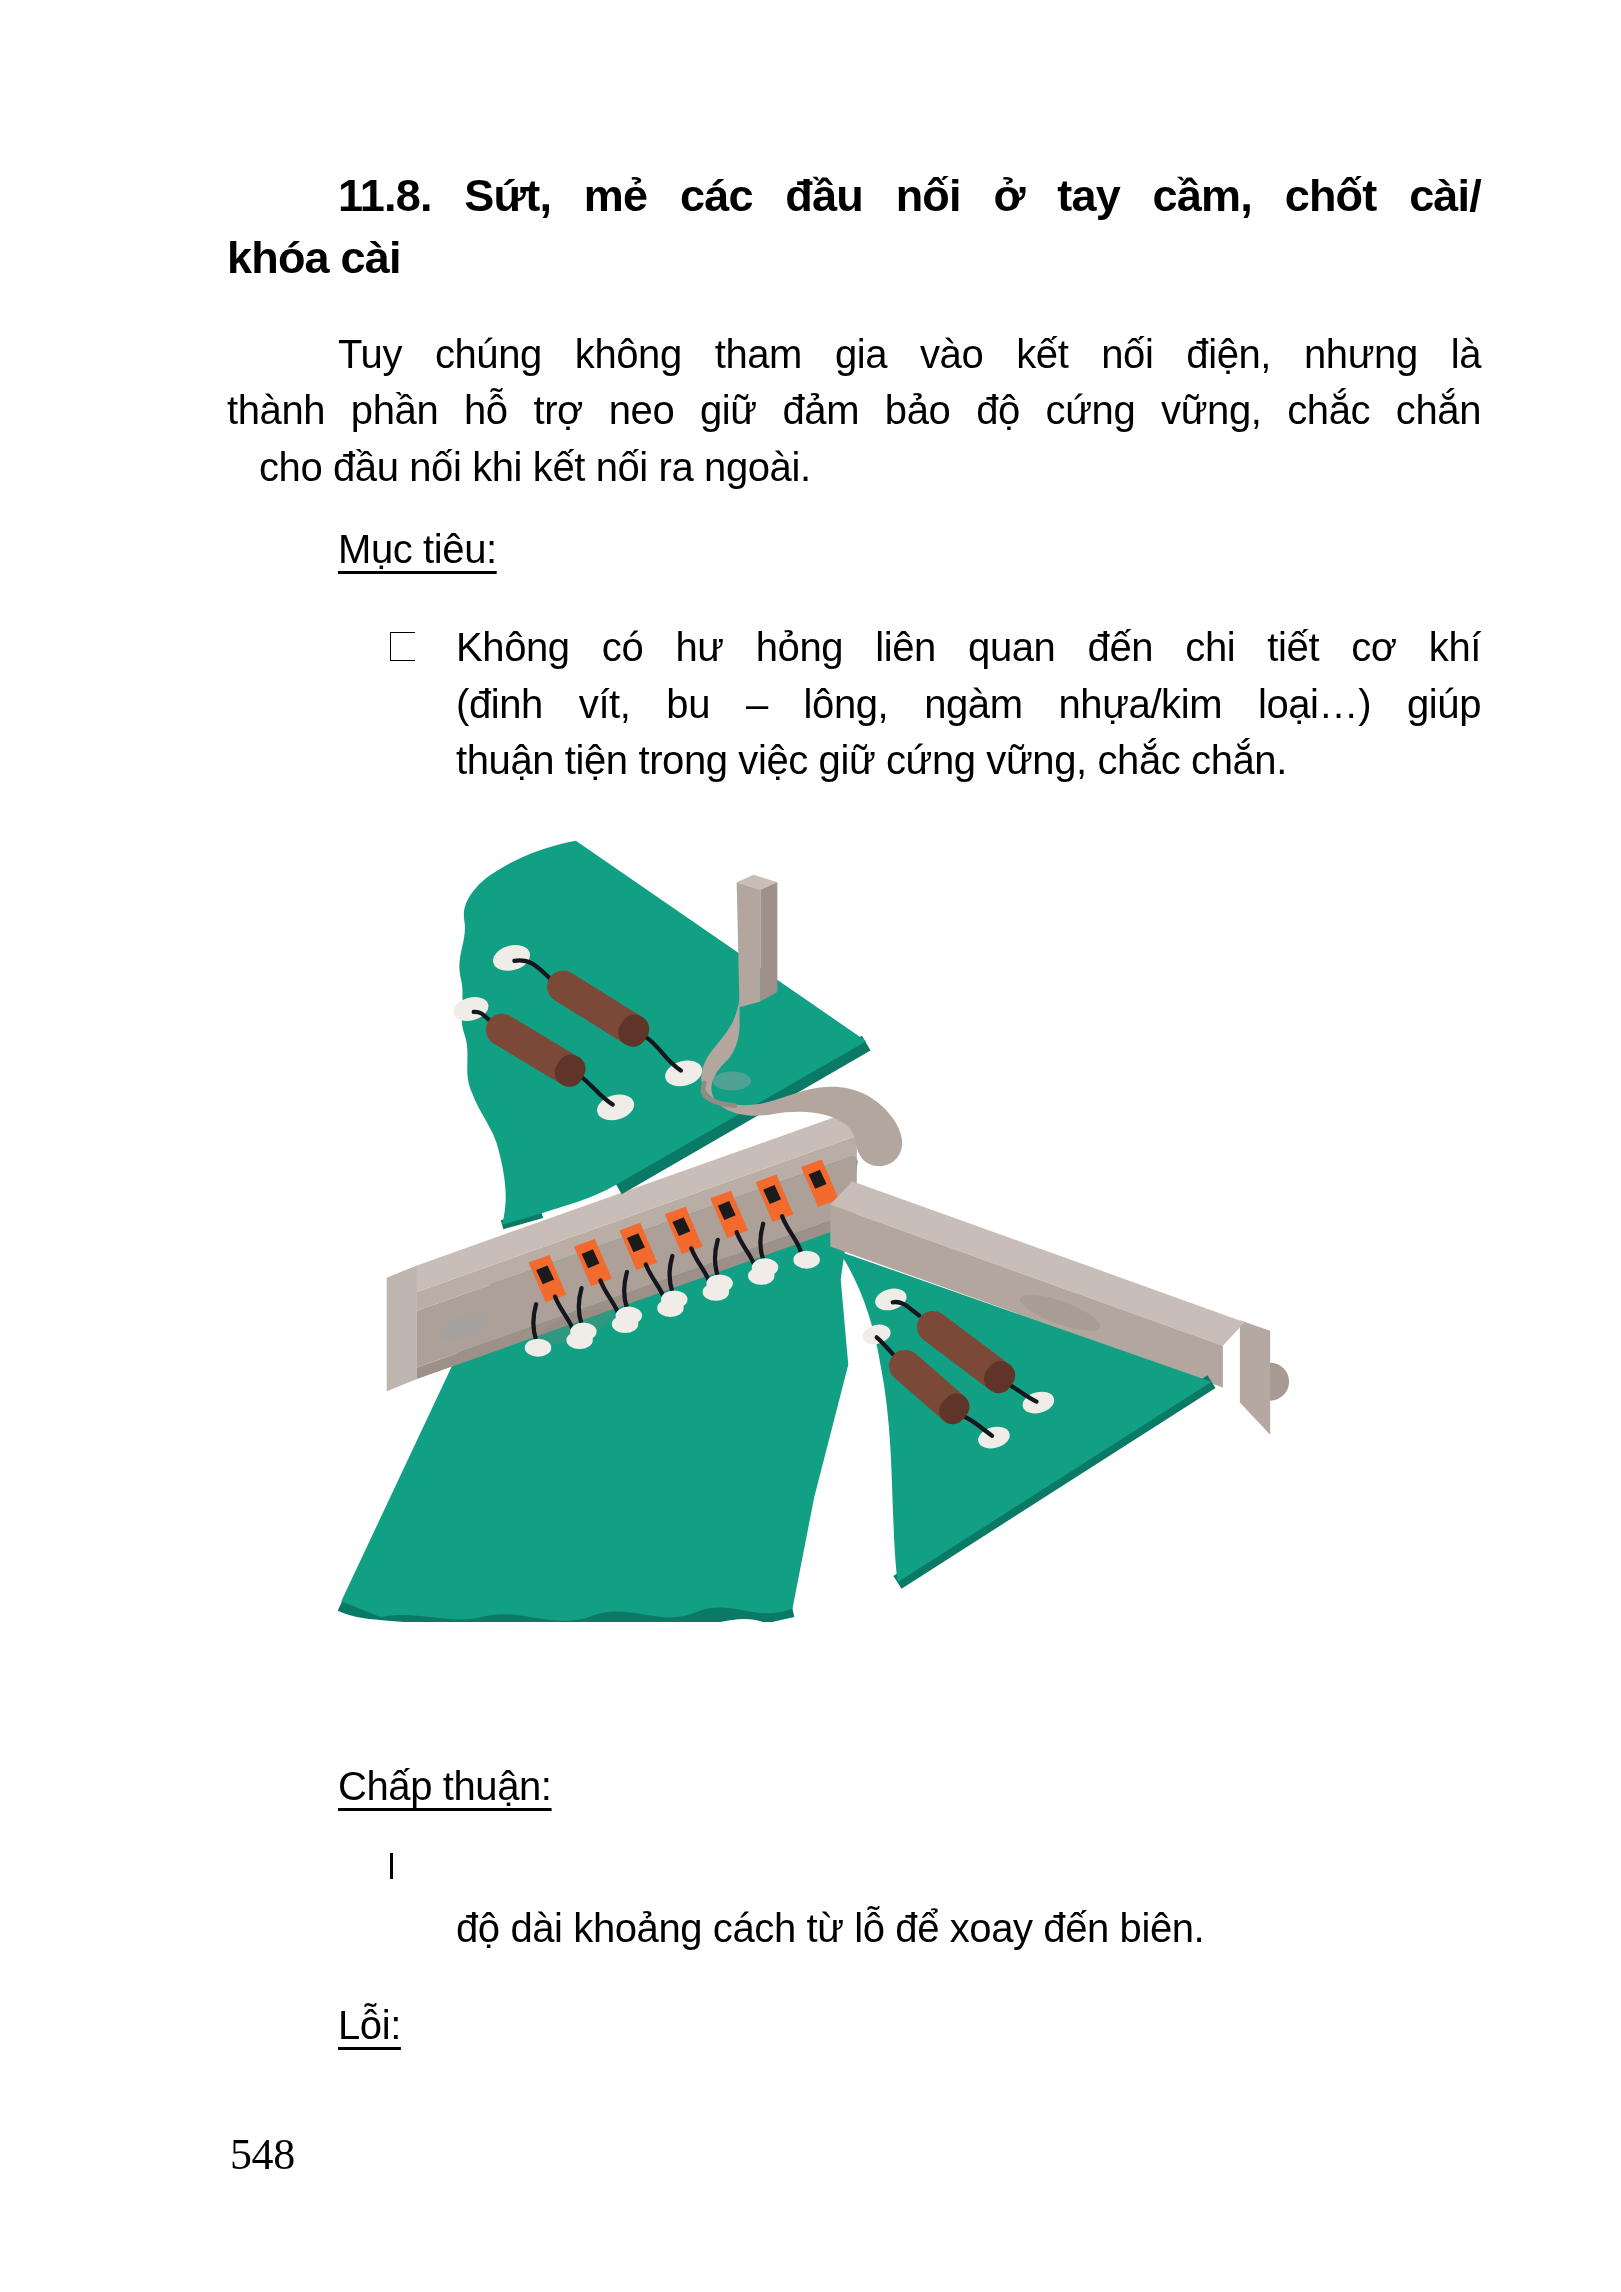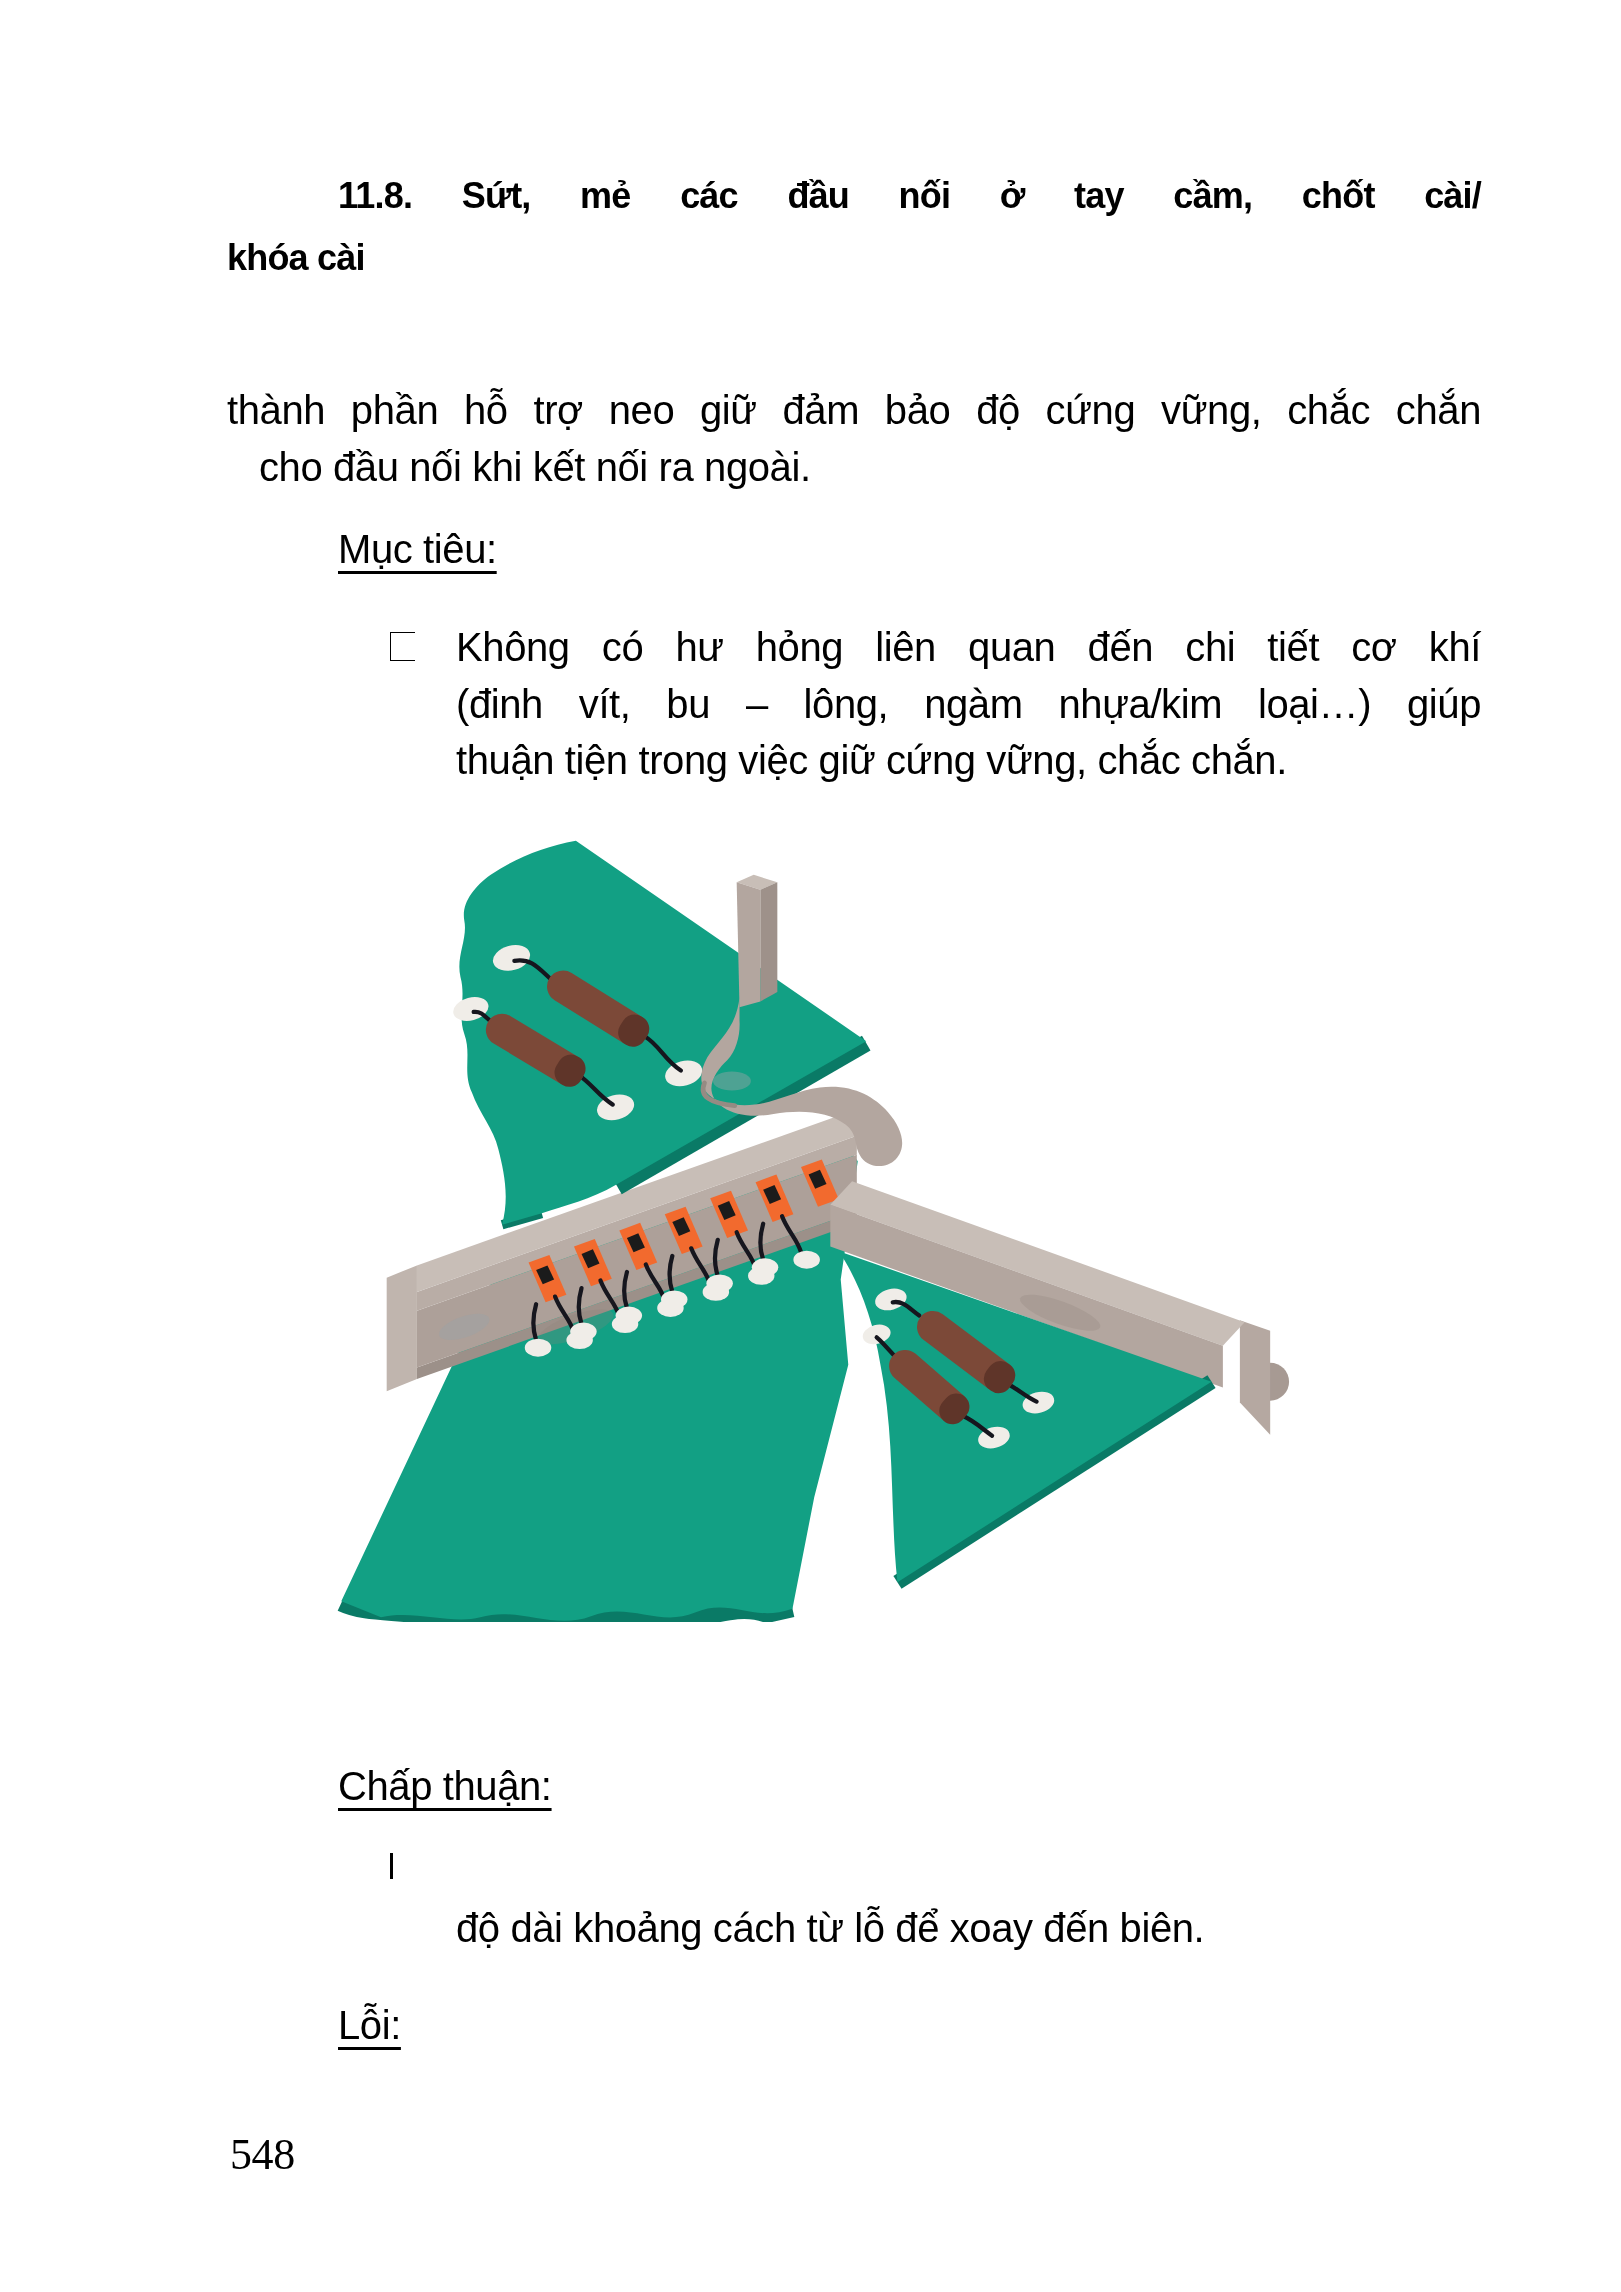--- a/index.html
+++ b/index.html
@@ -1,37 +1,38 @@
 <!DOCTYPE html>
 <html style="--board_green: #12A084; --board_edge: #0A7A66; --gray_light: #C8BEB7; --gray_mid: #B3A69F; --gray_dark: #9C9089; --gray_plate: #B5A8A1; --pin_orange: #F26A2E; --resistor_brown: #7C4938; --resistor_cap: #5F3529; --pad_white: #F0EDE8; --wire_dark: #16161E;font-size:15px"><head>
 <meta charset="utf-8">
 <style>
   html,body{margin:0;padding:0;background:#ffffff;}
   .page{position:relative;width:1621px;height:2292px;background:#ffffff;overflow:hidden;
         font-family:"Liberation Sans", sans-serif;color:#000;}
   .line{position:absolute;font-size:40px;line-height:57px;letter-spacing:-0.4px;text-align:center;}
   .nw{white-space:nowrap;}
   .jl{text-align:justify;text-align-last:justify;}
-  .ttl{font-size:36px;line-height:62px;font-weight:bold;letter-spacing:-0.8px;}
+  .ttl{font-size:45px;line-height:62px;font-weight:bold;letter-spacing:-0.8px;}
   .u{text-decoration:underline;text-decoration-thickness:2.8px;text-underline-offset:7.6px;}
   .cap-b{font-weight:bold;}
   .serif{font-family:"Liberation Serif", serif;font-size:44px;}
   .box-marker{position:absolute;left:390px;top:632px;width:24px;height:27.4px;
               border:1.9px solid #000;border-right:none;}
   .bar-marker{position:absolute;left:390px;top:1853px;width:2.8px;height:25.6px;background:#000;}
   svg{display:block;}
 </style>
 </head>
 <body>
 
 <div class="page">
 
   <div class="line ttl jl" style="left:338px;top:165px;width:1143px;">11.8. Sứt, mẻ các đầu nối ở tay cầm, chốt cài/</div>
   <div class="line ttl nw" style="left:227px;top:227px;">khóa cài</div>
 
+  <div class="line jl" style="left:338px;top:326px;width:1143px;">Tuy chúng không tham gia vào kết nối điện, nhưng là</div>
   <div class="line jl" style="left:227px;top:382px;width:1254px;">thành phần hỗ trợ neo giữ đảm bảo độ cứng vững, chắc chắn</div>
   <div class="line nw" style="left:227px;top:439px;margin-left:32px;">cho đầu nối khi kết nối ra ngoài.</div>
 
   <div class="line nw" style="left:338px;top:521px;"><span class="u">Mục tiêu:</span></div>
 
   <div class="box-marker"></div>
   <div class="line jl" style="left:456px;top:619px;width:1025px;">Không có hư hỏng liên quan đến chi tiết cơ khí</div>
   <div class="line jl" style="left:456px;top:676px;width:1025px;">(đinh vít, bu – lông, ngàm nhựa/kim loại…) giúp</div>
   <div class="line nw" style="left:456px;top:732px;">thuận tiện trong việc giữ cứng vững, chắc chắn.</div>
 

